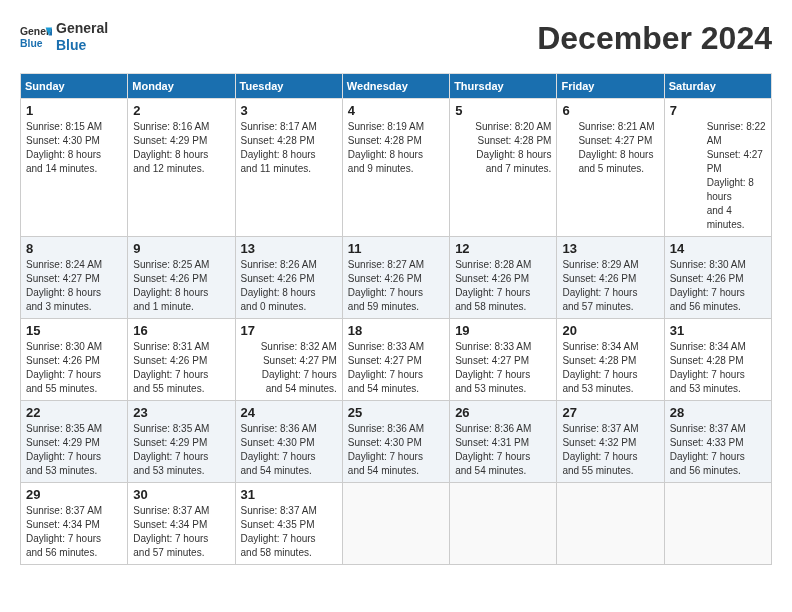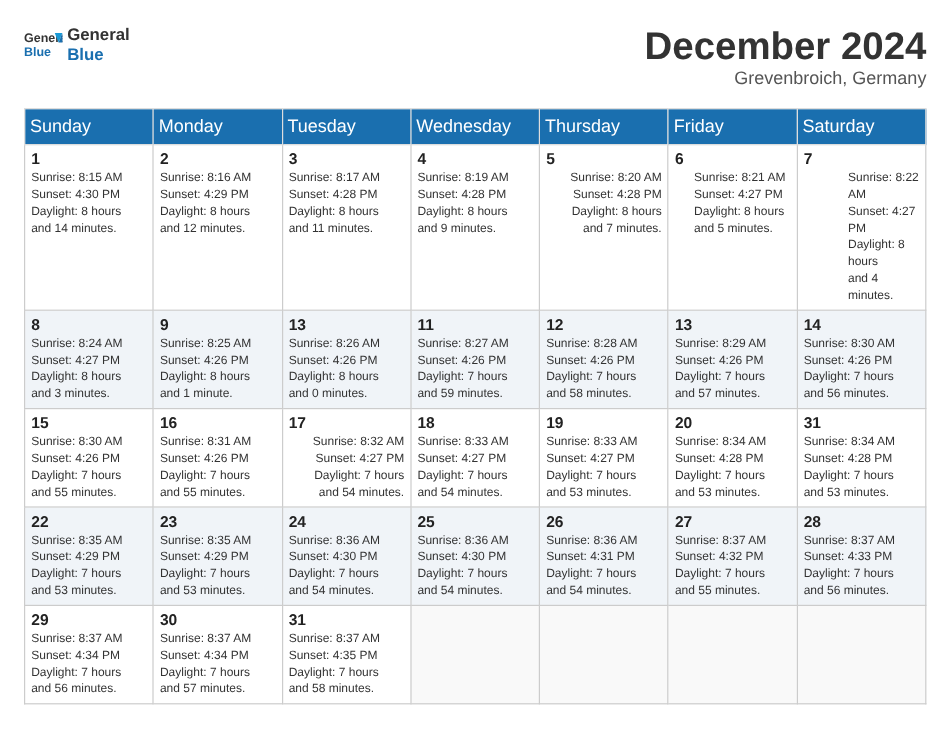--- a/index.html
+++ b/index.html
@@ -19,43 +19,42 @@
     .logo {
       display: flex;
       align-items: center;
       gap: 4px;
     }
     .logo-icon {
       width: 32px;
       height: 32px;
     }
     .title-block {
-      text-align: right;
     }
     .main-title {
       font-size: 32px;
       font-weight: bold;
       color: #333;
     }
     .subtitle {
       font-size: 15px;
       color: #555;
     }
     .calendar {
       width: 100%;
       border-collapse: collapse;
       font-size: 11px;
     }
     .calendar thead tr th {
       background: #1a6faf;
       color: #fff;
       padding: 6px 4px;
       text-align: left;
-      font-size: 15px;
-      font-weight: normal;
+      font-size: 11px;
+      font-weight: bold;
       border: 1px solid #ddd;
     }
     .calendar tbody tr td {
       vertical-align: top;
       border: 1px solid #ccc;
       padding: 4px 5px;
       width: calc(100% / 7);
       min-height: 80px;
     }
     .calendar tbody tr:nth-child(odd) td {
@@ -91,21 +90,20 @@
       <polygon points="32,8 40,8 36,18" fill="#1a9ad6"></polygon>
       <polygon points="36,18 40,8 44,18" fill="#1a6faf"></polygon>
     </svg>
     <div>
       <div style="font-size:14px;font-weight:bold;color:#333;line-height:1.2;">General</div>
       <div style="font-size:14px;font-weight:bold;color:#1a6faf;line-height:1.2;">Blue</div>
     </div>
   </div>
   <div class="title-block">
     <div class="main-title">December 2024</div>
-    <div class="subtitle">Grevenbroich, Germany</div>
   </div>
 </div>
 
 <table class="calendar">
   <thead>
     <tr id="header-row">
     <th>Sunday</th>
         <th>Monday</th>
         <th>Tuesday</th>
         <th>Wednesday</th>

